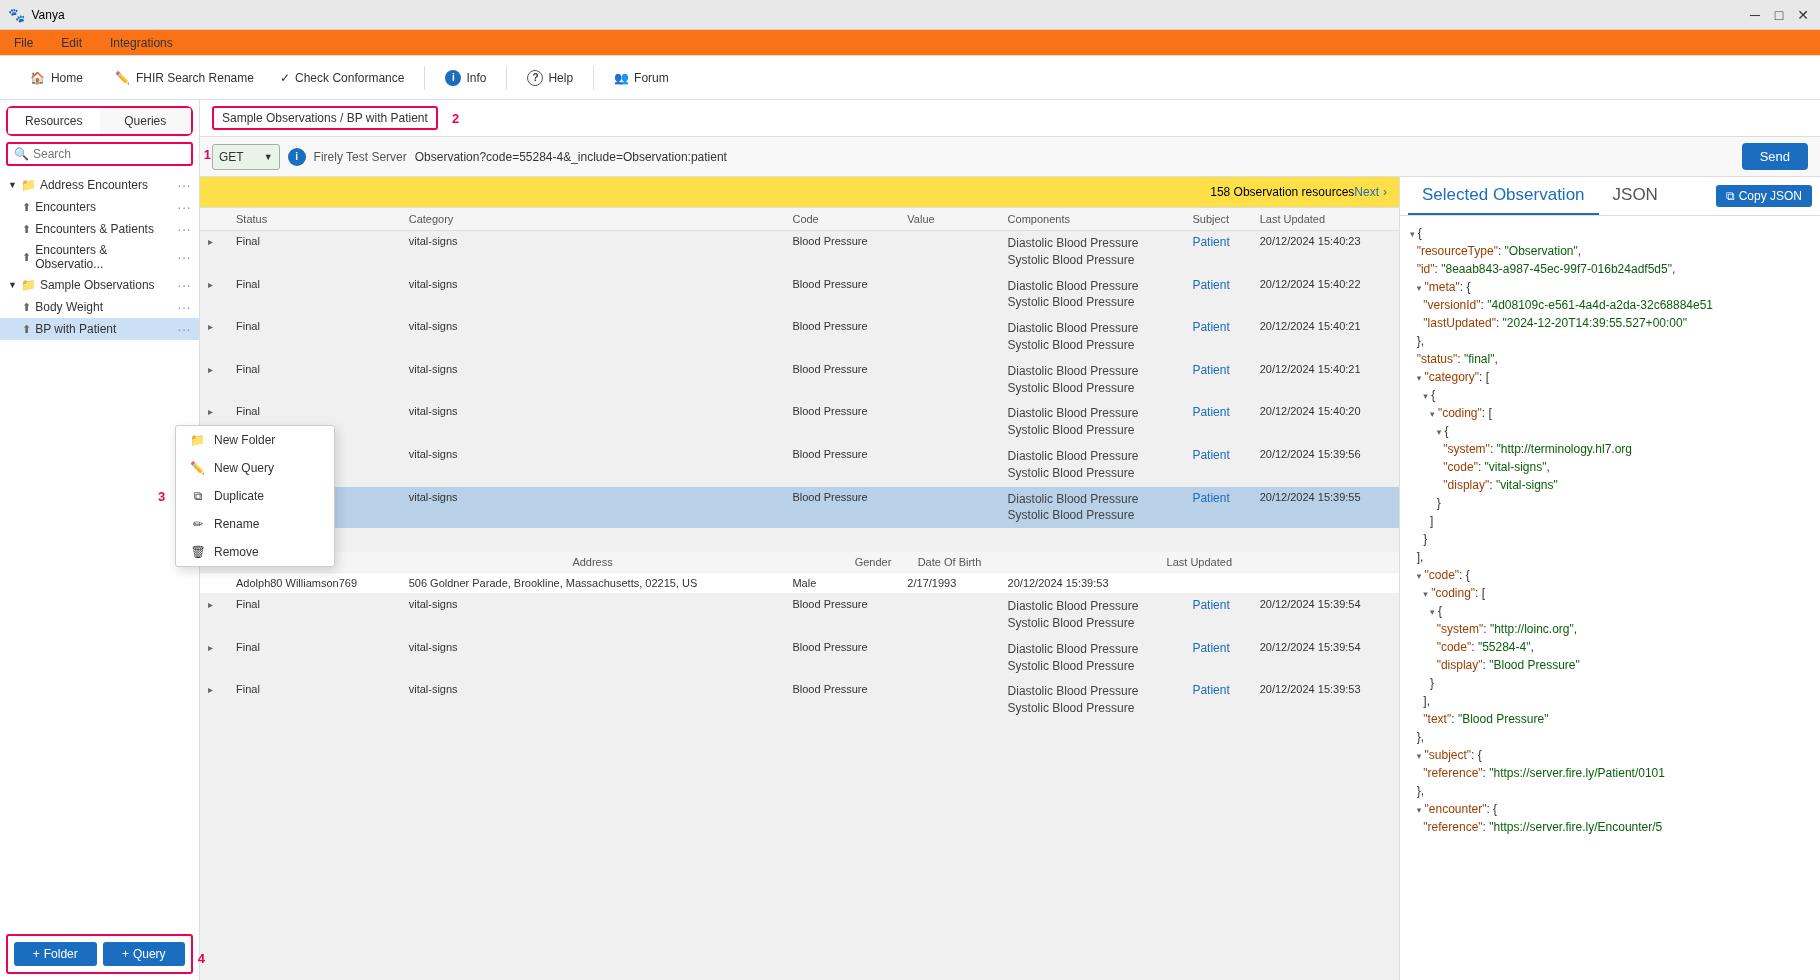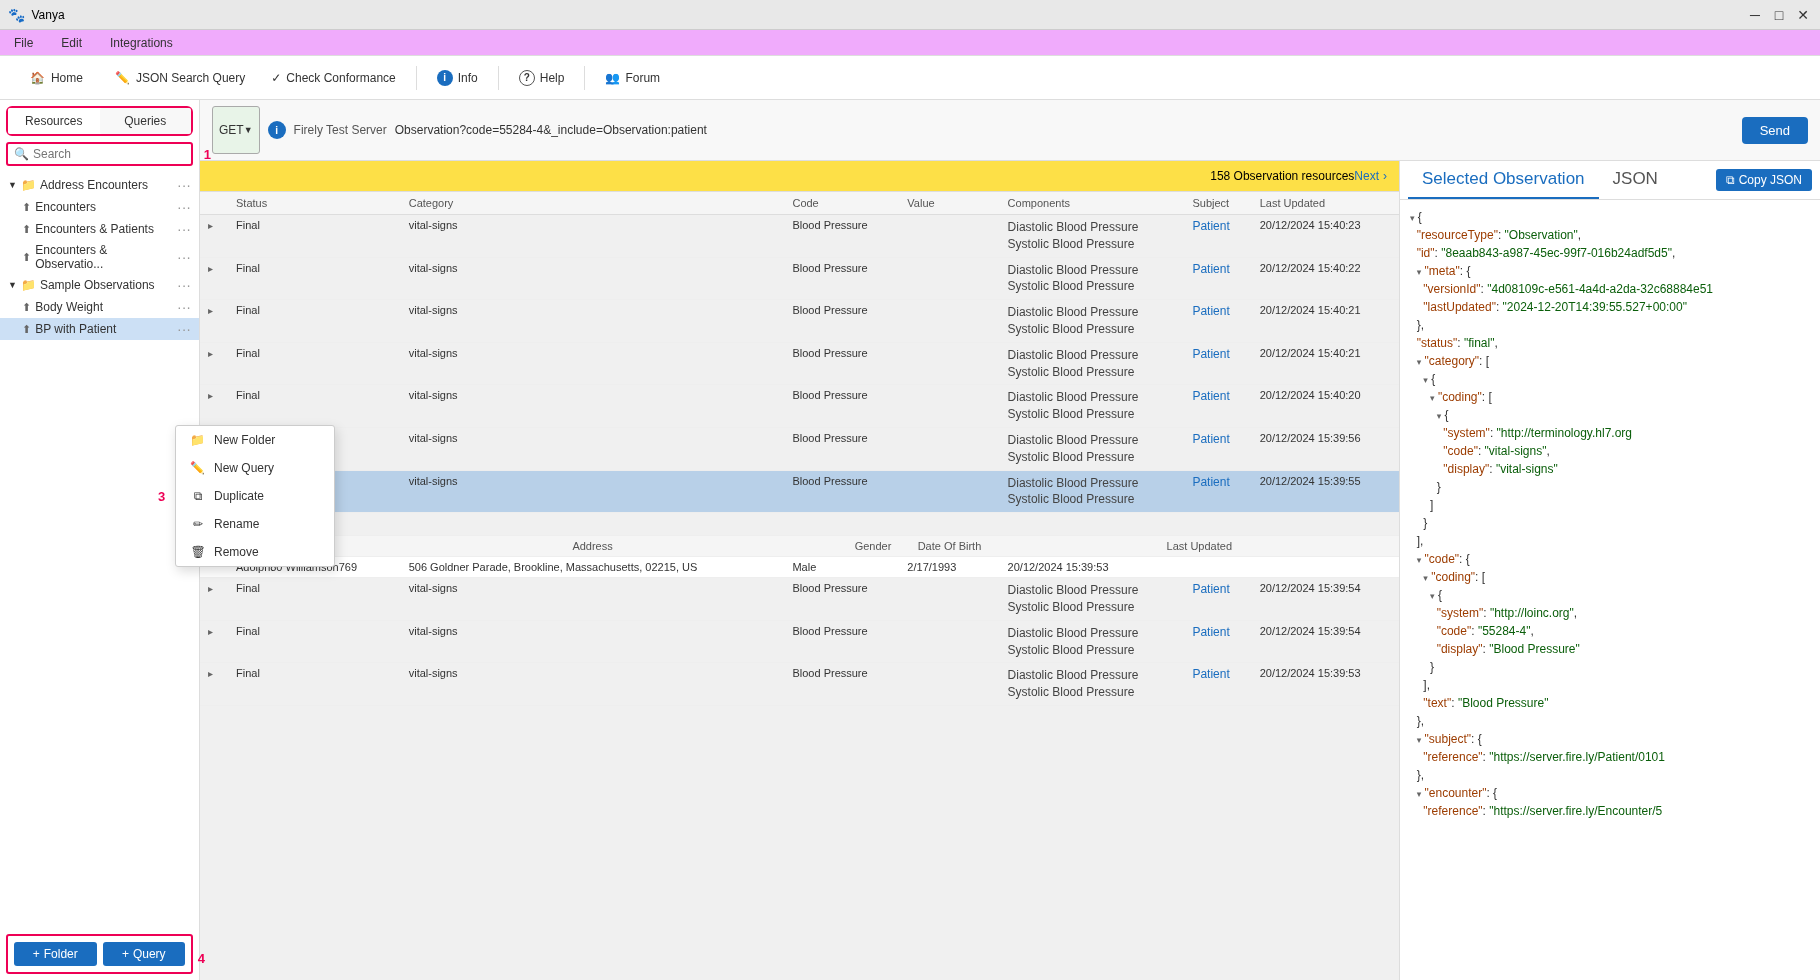--- a/index.html
+++ b/index.html
@@ -16,21 +16,21 @@
       border-bottom: 1px solid #ccc;
       user-select: none;
     }
     .titlebar-left { display: flex; align-items: center; gap: 6px; font-size: 12px; font-weight: 500; }
     .titlebar-right { display: flex; gap: 6px; }
     .titlebar-btn { width: 18px; height: 18px; border: none; background: none; cursor: pointer; font-size: 14px; display: flex; align-items: center; justify-content: center; color: #333; }
 
     
     .menubar {
       height: 26px;
-      background: #f0abfc;
+      background: #f97316;
       display: flex;
       align-items: center;
       padding: 0 8px;
       gap: 16px;
       border-bottom: 1px solid #ddd;
     }
     .menubar-item { font-size: 12px; cursor: pointer; padding: 2px 6px; color: #333; }
 
     
     .toolbar {
@@ -202,25 +202,25 @@
       background: #f8f8f8;
       border-bottom: 1px solid #ddd;
       display: flex;
       align-items: center;
       gap: 8px;
     }
     .method-select {
       background: #e8f4e8;
       border: 1px solid #aaa;
       border-radius: 3px;
-      padding: 16px 6px;
+      padding: 5px 6px;
       font-size: 12px;
       color: #333;
       cursor: pointer;
-      display: flex; align-items: center; gap: 0;
+      display: flex; align-items: center; gap: 20px;
     }
     .info-icon { width: 18px; height: 18px; border-radius: 50%; background: #1a6dbf; color: #fff; font-size: 10px; display: flex; align-items: center; justify-content: center; cursor: pointer; font-weight: bold; flex-shrink: 0; }
     .server-label { color: #555; font-size: 12px; flex-shrink: 0; }
     .url-input { flex: 1; border: none; outline: none; background: transparent; font-size: 12px; color: #333; }
     .send-btn {
       background: #1a6dbf;
       color: #fff;
       border: none;
       border-radius: 4px;
       padding: 6px 18px;
@@ -363,21 +363,21 @@
 </div>
 
 <div class="toolbar">
   <div class="toolbar-nav">
     <div class="toolbar-nav-item">
       <span>🏠</span>
       <span>Home</span>
     </div>
     <div class="toolbar-nav-item">
       <span>✏️</span>
-      <span>JSON Search Query</span>
+      <span>FHIR Search Rename</span>
     </div>
   </div>
   <div class="toolbar-right">
     <div class="toolbar-right-item">
       <span>✓</span>
       <span>Check Conformance</span>
     </div>
     <div class="toolbar-sep"></div>
     <div class="toolbar-right-item">
       <span style="width:16px;height:16px;border-radius:50%;background:#1a6dbf;color:#fff;font-size:10px;display:inline-flex;align-items:center;justify-content:center;font-weight:bold;">i</span>
@@ -493,20 +493,24 @@
     </div>
     <div class="context-menu-item">
       <span class="context-menu-icon">🗑</span>
       <span>Remove</span>
     </div>
     <span style="position:absolute;left:-18px;top:50%;transform:translateY(-50%);color:#e05;font-weight:bold;font-size:13px;">3</span>
   </div>
 
   <div class="query-area">
 
+    <div class="query-header">
+      <div class="breadcrumb-box">Sample Observations / BP with Patient</div>
+      <span style="color:#e05;font-weight:bold;font-size:13px;margin-left:6px;">2</span>
+    </div>
 
     <div class="url-bar">
       <div class="method-select">
         <span>GET</span>
         <span style="font-size:9px;">▼</span>
       </div>
       <div class="info-icon">i</div>
       <span class="server-label">Firely Test Server</span>
       <input class="url-input" value="Observation?code=55284-4&amp;_include=Observation:patient" style="">
       <button class="send-btn">Send</button>

